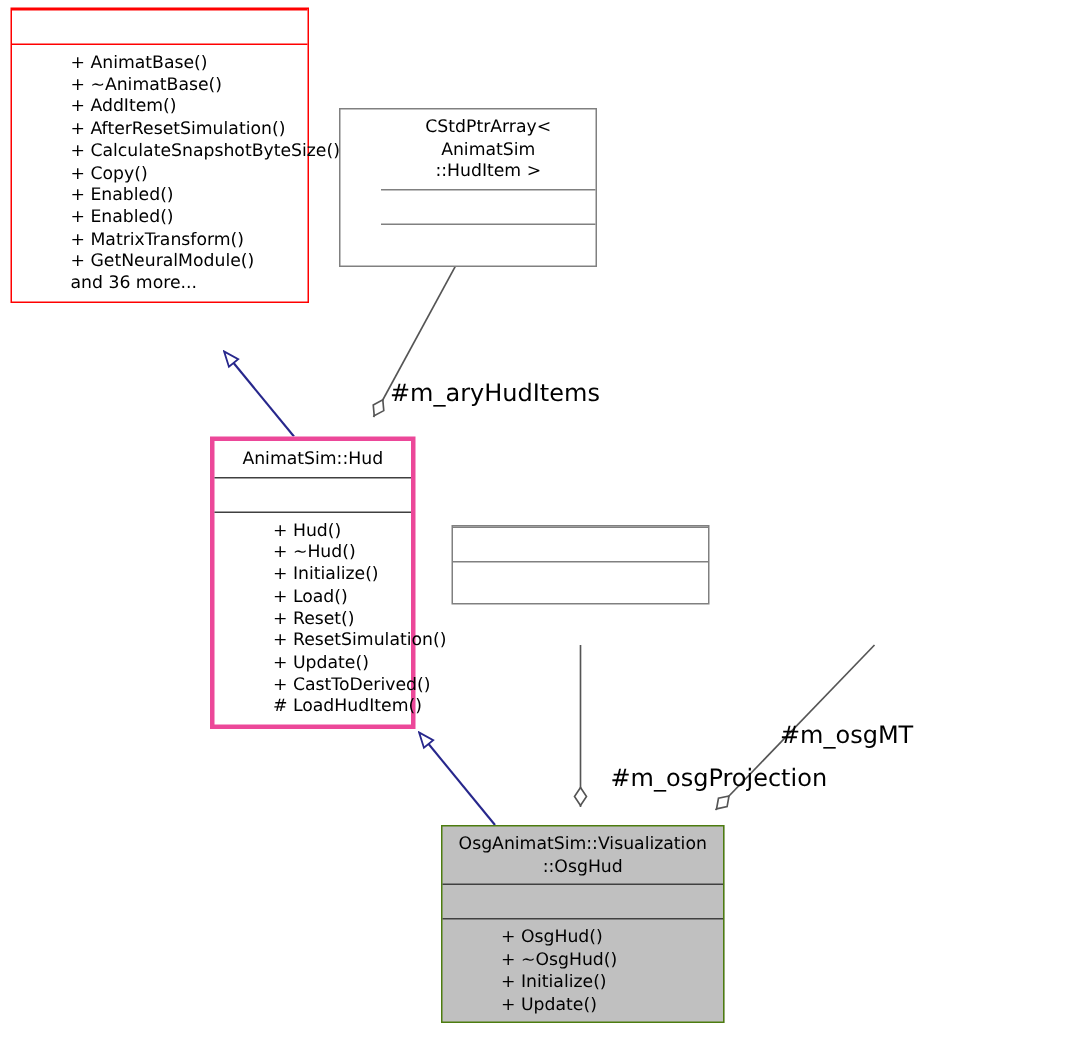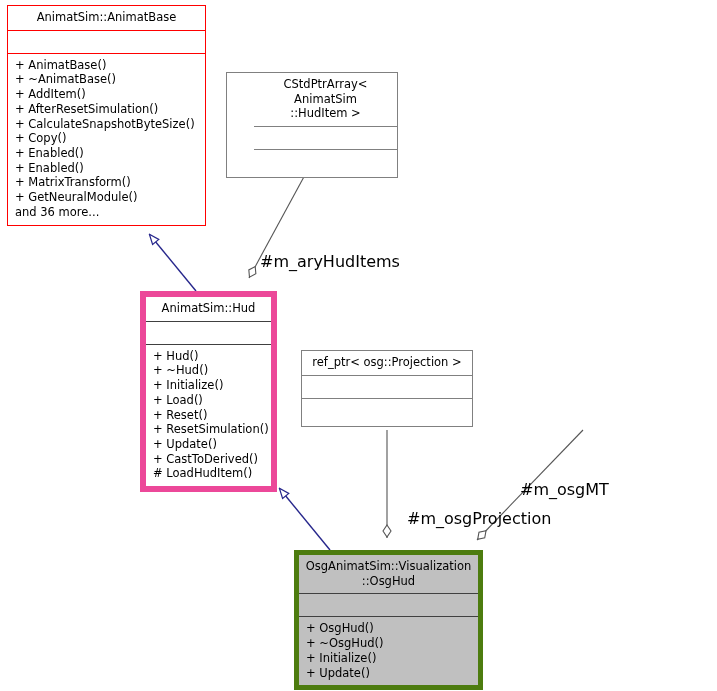--- a/index.html
+++ b/index.html
@@ -32,42 +32,43 @@
     border: 1px solid #808080;
     font-size: 11.5px;
     line-height: 1.28;
     color: #000000;
   }
   .uml-node.red {
     border: 1px solid #ff0000;
   }
   .uml-node.gray-fill {
     background: #c0c0c0;
-    border: 5px solid #4d7c0f;
+    border: 1px solid #4d7c0f;
   }
   .uml-node.dark {
-    border: 6px solid #ec4899;
+    border: 3px solid #ec4899;
   }
   .node-title {
     text-align: center;
     padding: 4px 5px 5px 5px;
     white-space: pre-line;
   }
   .sep {
     height: 1px;
     background: #808080;
     width: 100%;
   }
   .sep.red { background: #ff0000; }
   .sep.dark { background: #404040; }
   .node-attrs {
     min-height: 19px;
   }
   .node-ops {
     padding: 4px 4px 5px 6px;
+    margin-left: 32px;
   }
   .op-line {
     white-space: pre;
     padding: 0 0 0 1px;
   }
   .edge-label {
     position: absolute;
     font-size: 16px;
     color: #000000;
     white-space: nowrap;
@@ -103,21 +104,20 @@
     <g>
       <path d="M387,430 L387,538" fill="none" stroke="#555555" stroke-width="1.1" marker-end="url(#agg-diamond)"></path>
     </g>
 
     <g>
       <path d="M583,430 L477,540" fill="none" stroke="#555555" stroke-width="1.1" marker-end="url(#agg-diamond)"></path>
     </g>
   </svg>
 
   <div class="uml-node red" style="left:7px; top:5px; width:199px;">
-    <div class="node-title">AnimatSim::AnimatBase</div>
     <div class="sep red"></div>
     <div class="node-attrs" style="height:22px;"></div>
     <div class="sep red"></div>
     <div class="node-ops">
       <div class="op-line">+ AnimatBase()</div>
       <div class="op-line">+ ~AnimatBase()</div>
       <div class="op-line">+ AddItem()</div>
       <div class="op-line">+ AfterResetSimulation()</div>
       <div class="op-line">+ CalculateSnapshotByteSize()</div>
       <div class="op-line">+ Copy()</div>
@@ -150,21 +150,20 @@
       <div class="op-line">+ Load()</div>
       <div class="op-line">+ Reset()</div>
       <div class="op-line">+ ResetSimulation()</div>
       <div class="op-line">+ Update()</div>
       <div class="op-line">+ CastToDerived()</div>
       <div class="op-line"># LoadHudItem()</div>
     </div>
   </div>
 
   <div class="uml-node" style="left:301px; top:350px; width:172px;">
-    <div class="node-title">ref_ptr&lt; osg::Projection &gt;</div>
     <div class="sep"></div>
     <div class="node-attrs" style="height:22px;"></div>
     <div class="sep"></div>
     <div class="node-ops" style="height:18px;"></div>
   </div>
 
 
   <div class="uml-node gray-fill" style="left:294px; top:550px; width:189px;">
     <div class="node-title">OsgAnimatSim::Visualization
 ::OsgHud</div>

